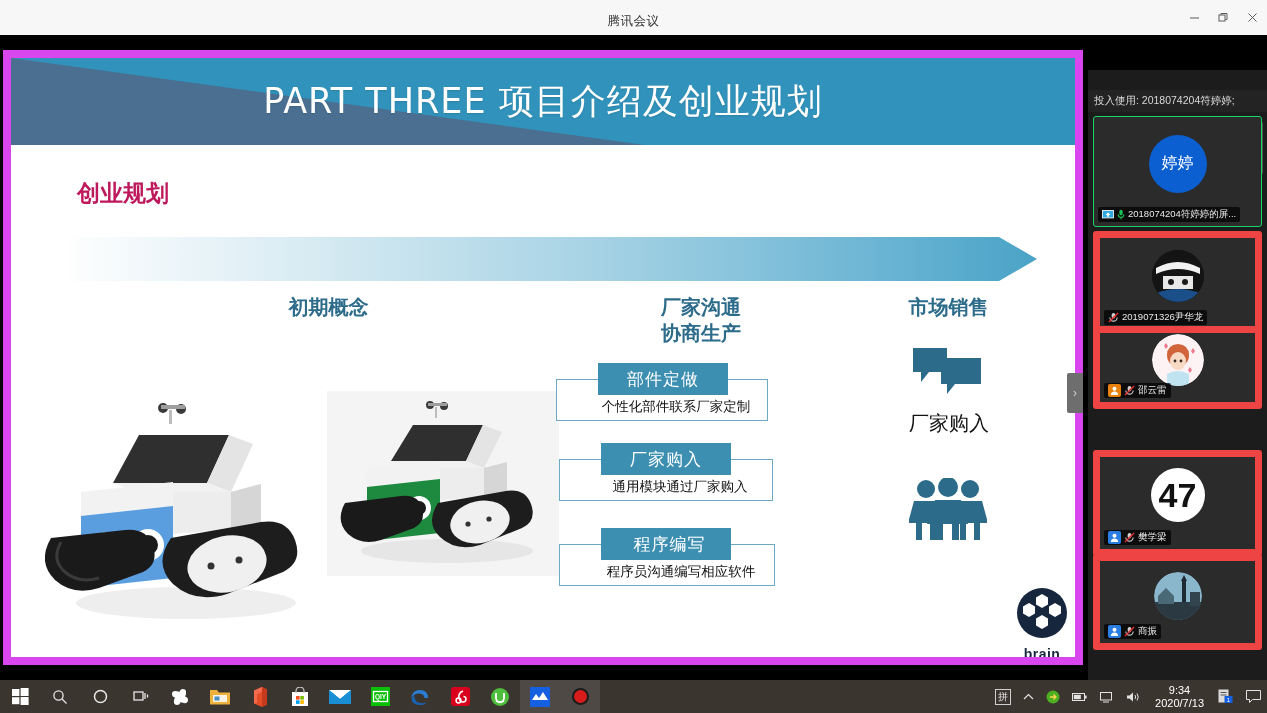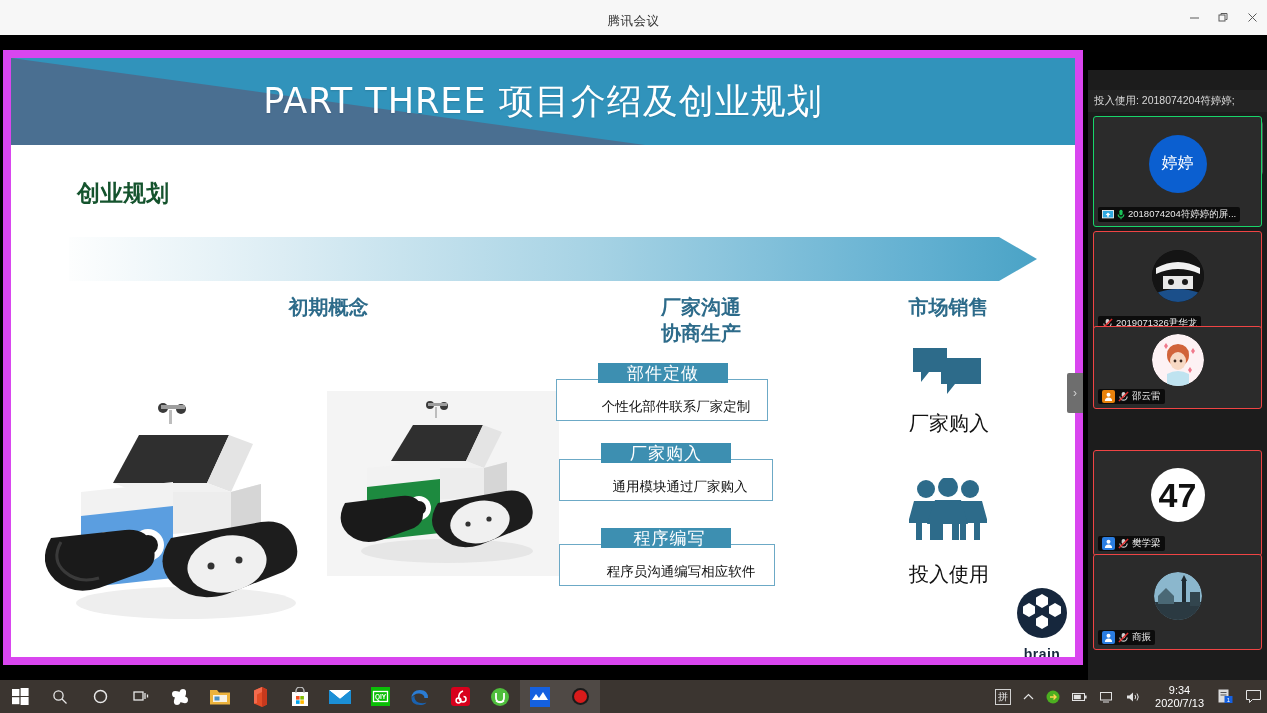--- a/index.html
+++ b/index.html
@@ -48,21 +48,21 @@
   .banner-title {
     position: absolute; left: 0; top: 0; width: 100%; height: 87px;
     display: flex; align-items: center; justify-content: center;
     color: #fff; font-size: 35px; letter-spacing: 1px;
     font-family: "DejaVu Sans", "Liberation Sans", sans-serif;
     text-shadow: 0 1px 2px rgba(0,0,0,.12);
   }
 
   .section-heading {
     position: absolute; left: 66px; top: 120px;
-    font-size: 23px; font-weight: bold; color: #14532d;
+    font-size: 23px; font-weight: bold; color: #be185d;
   }
 
   
   .arrow-bar {
     position: absolute; left: 58px; top: 177px; width: 968px; height: 48px;
   }
 
   
   .col-head {
     position: absolute; text-align: center; color: #2d6b8a;
@@ -79,21 +79,21 @@
 
   
   .proc-box { position: absolute; }
   .proc-body {
     position: absolute; left: 0; top: 16px; width: 100%; height: 42px;
     border: 1px solid #6ca9c6; background: #fff;
     display: flex; align-items: flex-end; justify-content: center;
     padding-bottom: 4px; font-size: 13.5px; color: #111; padding-left: 28px;
   }
   .proc-head {
-    position: absolute; top: 0; height: 20px; background: #3d8fb1; color: #fff;
+    position: absolute; top: 0; height: 32px; background: #3d8fb1; color: #fff;
     display: flex; align-items: center; justify-content: center;
     font-size: 17px; letter-spacing: 1px;
   }
   .pb1 { left: 545px; top: 305px; width: 212px; }
   .pb1 .proc-head { left: 42px; width: 130px; }
   .pb2 { left: 548px; top: 385px; width: 214px; }
   .pb2 .proc-head { left: 42px; width: 130px; }
   .pb3 { left: 548px; top: 470px; width: 216px; }
   .pb3 .proc-head { left: 42px; width: 130px; padding-left: 7px; }
 
@@ -128,21 +128,21 @@
   .level-meter {
     position: absolute; right: 4px; top: 50px; width: 9px; height: 56px;
     background: #121212; border: 1px solid #555; border-radius: 4px;
     display: flex; flex-direction: column-reverse; padding: 1px; gap: 1px;
   }
   .level-seg { width: 100%; height: 5px; background: #19c257; }
   .level-seg.off { background: #1d3324; }
 
   .tile {
     position: absolute; left: 5px; width: 169px; background: #2b2b2b;
-    border: 1px solid #ef4444; border-radius: 3px; overflow: hidden;
+    border: 7px solid #ef4444; border-radius: 3px; overflow: hidden;
   }
   .tile.active { border: 1px solid #18d56a; }
   .tile-avatar {
     position: absolute; left: 50%; top: 50%; transform: translate(-50%,-50%);
     border-radius: 50%; overflow: hidden;
   }
   .tile-foot {
     position: absolute; left: 4px; bottom: 4px; height: 15px;
     display: flex; align-items: center; gap: 3px;
     background: rgba(0,0,0,.72); padding: 0 4px; border-radius: 2px;
@@ -323,21 +323,20 @@
         <div class="ricon-label" style="left:858px; top:352px;">厂家购入</div>
 
         <svg class="ricon" style="left:898px; top:420px; width:78px; height:62px;" viewBox="0 0 78 62">
           <circle cx="17" cy="11" r="9" fill="#2d6b8a"></circle>
           <path d="M5 23 h24 l6 22 h-8 v17 h-6 v-17 h-8 v17 h-6 v-17 h-8 z" fill="#2d6b8a"></path>
           <circle cx="61" cy="11" r="9" fill="#2d6b8a"></circle>
           <path d="M49 23 h24 l6 22 h-8 v17 h-6 v-17 h-8 v17 h-6 v-17 h-8 z" fill="#2d6b8a"></path>
           <circle cx="39" cy="9" r="10" fill="#2d6b8a"></circle>
           <path d="M26 22 h26 l7 24 h-9 v16 h-7 v-16 h-9 v16 h-7 v-16 h-9 z" fill="#2d6b8a"></path>
         </svg>
-        <div class="ricon-label" style="left:858px; top:503px;">投入使用</div>
 
         <div class="brain">
           <svg width="56" height="56" viewBox="0 0 56 56">
             <circle cx="28" cy="28" r="25" fill="#16273d"></circle>
             <g fill="#ffffff">
               <polygon points="28,9 34,12.5 34,19.5 28,23 22,19.5 22,12.5"></polygon>
               <polygon points="15,18 21,21.5 21,28.5 15,32 9,28.5 9,21.5"></polygon>
               <polygon points="41,18 47,21.5 47,28.5 41,32 35,28.5 35,21.5"></polygon>
               <polygon points="28,30 34,33.5 34,40.5 28,44 22,40.5 22,33.5"></polygon>
             </g>

